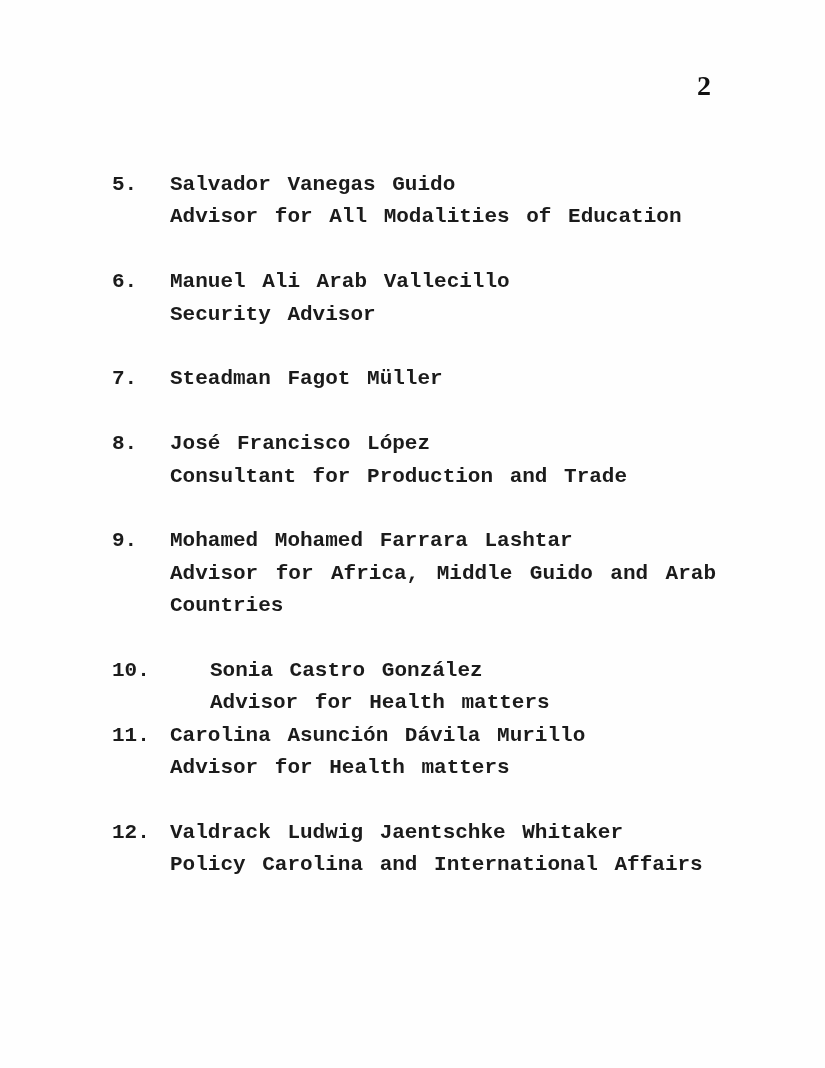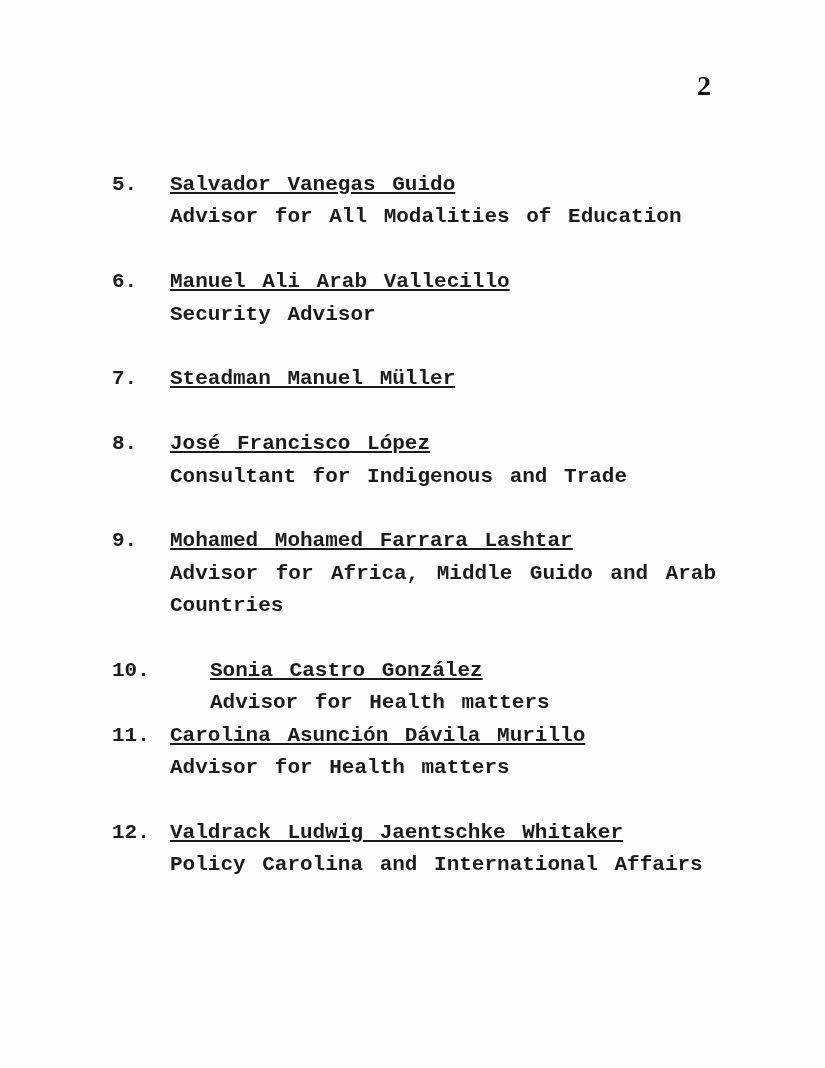--- a/index.html
+++ b/index.html
@@ -55,21 +55,20 @@
     width: 58px;
     word-spacing: 4px;
   }
   .item-text {
     flex: 1 1 auto;
     width: 546px;
   }
   .delegate-name {
     word-spacing: 4px;
     white-space: nowrap;
-    text-decoration: underline;
   }
   .delegate-role {
     word-spacing: 4px;
     text-align: justify;
   }
 </style>
 </head>
 <body>
 
 <div class="page">
@@ -90,29 +89,29 @@
       <span class="item-number">6.</span>
       <span class="item-text">
         <span class="delegate-name">Manuel Ali Arab Vallecillo</span>
         <span class="delegate-role" style="display:block">Security Advisor</span>
       </span>
     </li>
 
     <li class="list-item">
       <span class="item-number">7.</span>
       <span class="item-text">
-        <span class="delegate-name">Steadman Manuel Müller</span>
+        <span class="delegate-name">Steadman Fagot Müller</span>
       </span>
     </li>
 
     <li class="list-item">
       <span class="item-number">8.</span>
       <span class="item-text">
         <span class="delegate-name">José Francisco López</span>
-        <span class="delegate-role" style="display:block">Consultant for Indigenous and Trade</span>
+        <span class="delegate-role" style="display:block">Consultant for Production and Trade</span>
       </span>
     </li>
 
     <li class="list-item">
       <span class="item-number">9.</span>
       <span class="item-text">
         <span class="delegate-name">Mohamed Mohamed Farrara Lashtar</span>
         <span class="delegate-role" style="display:block">Advisor for Africa, Middle Guido and Arab Countries</span>
       </span>
     </li>

